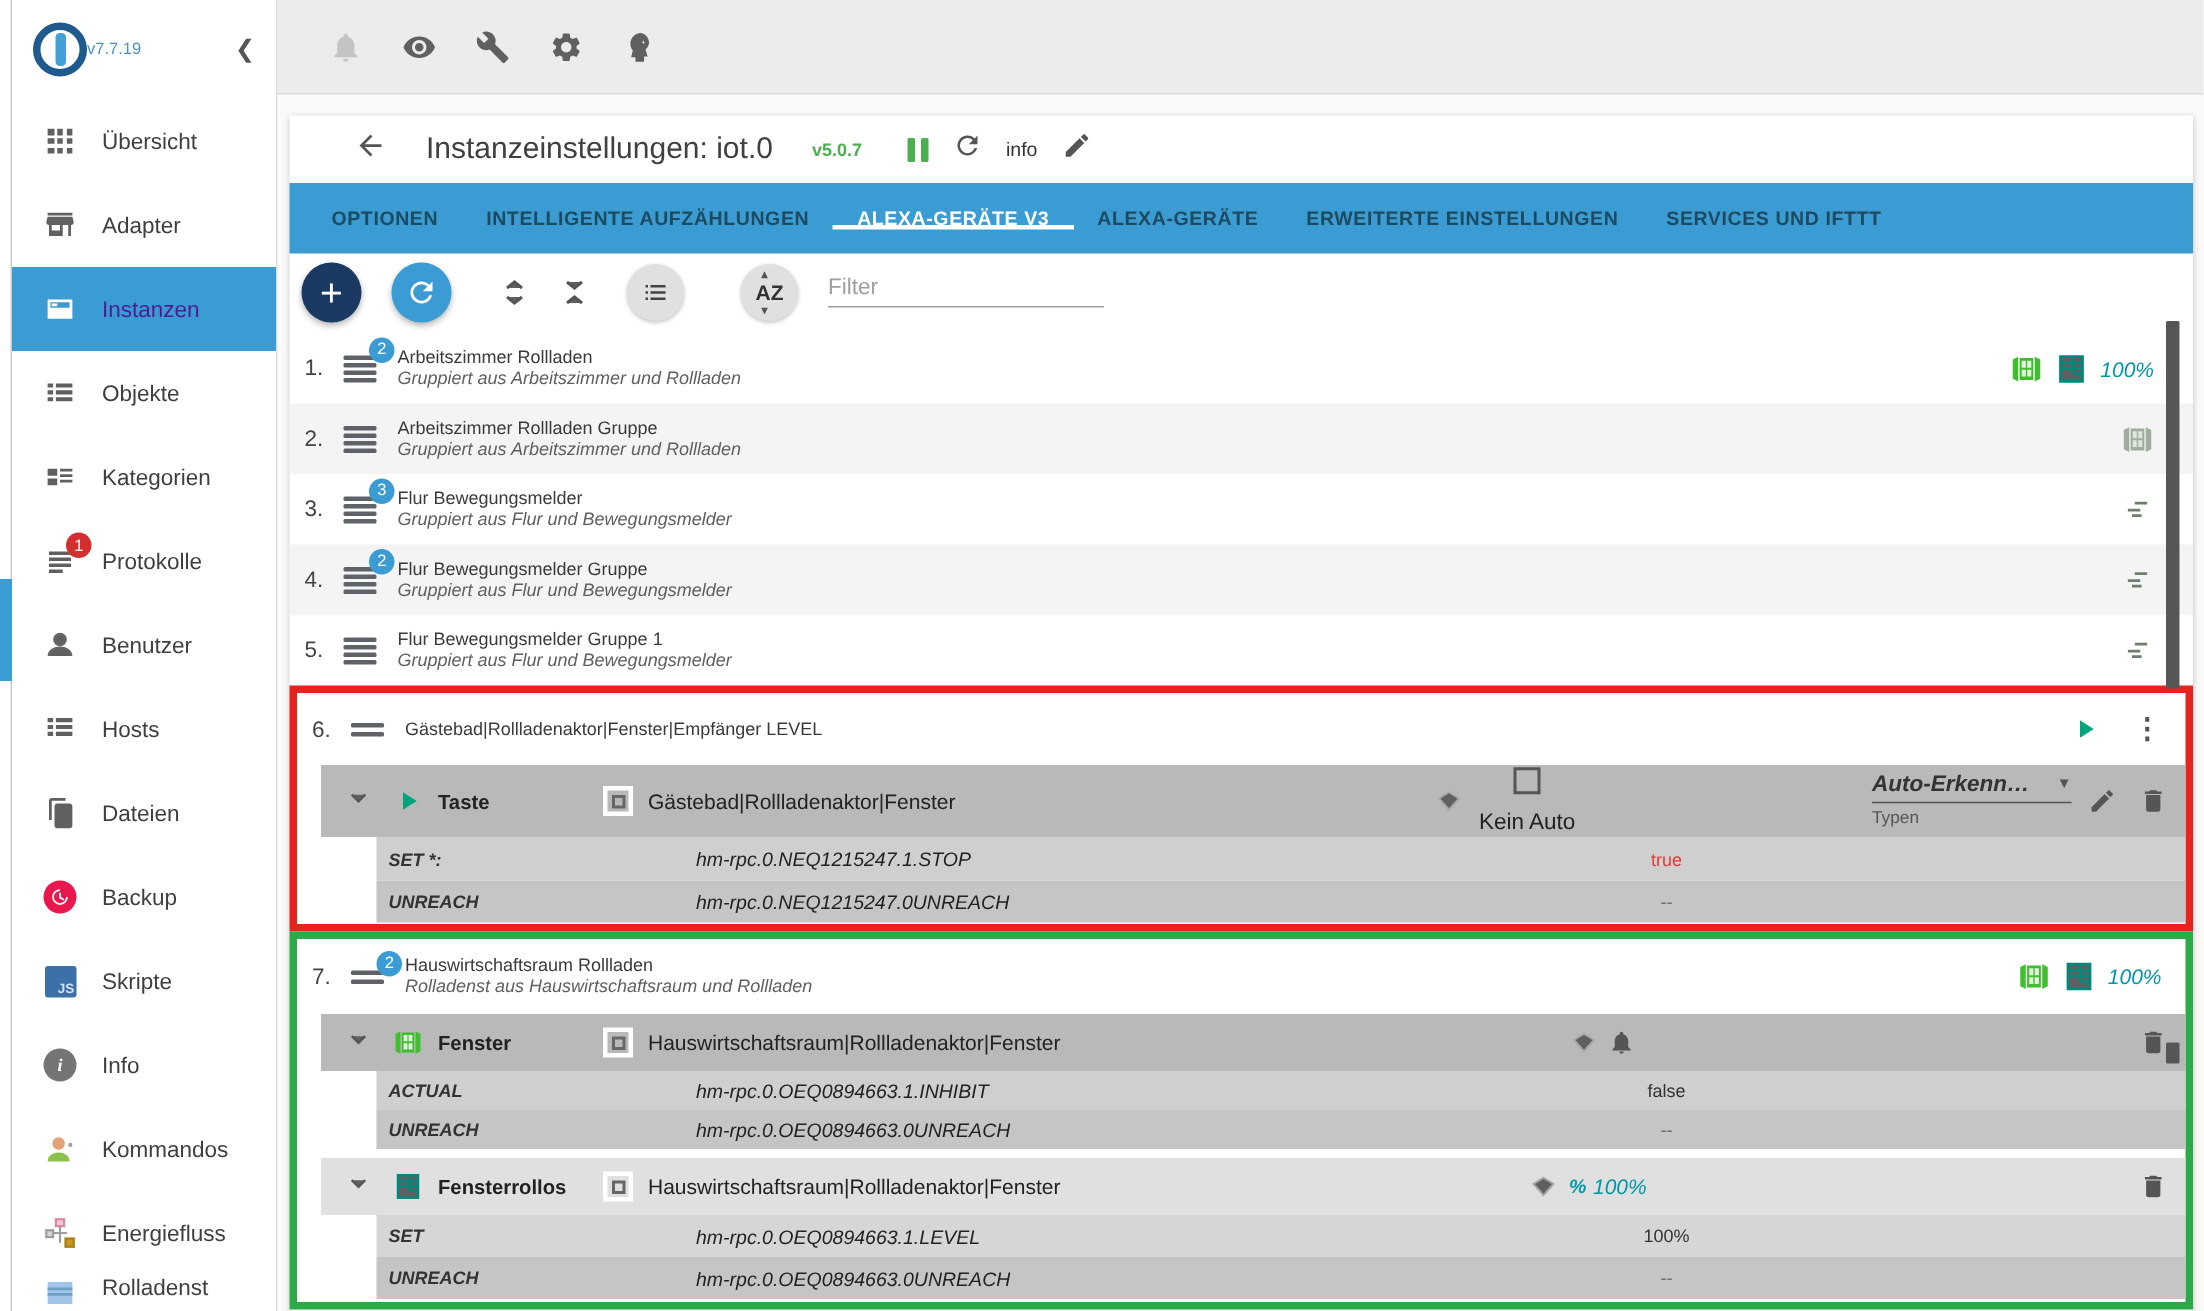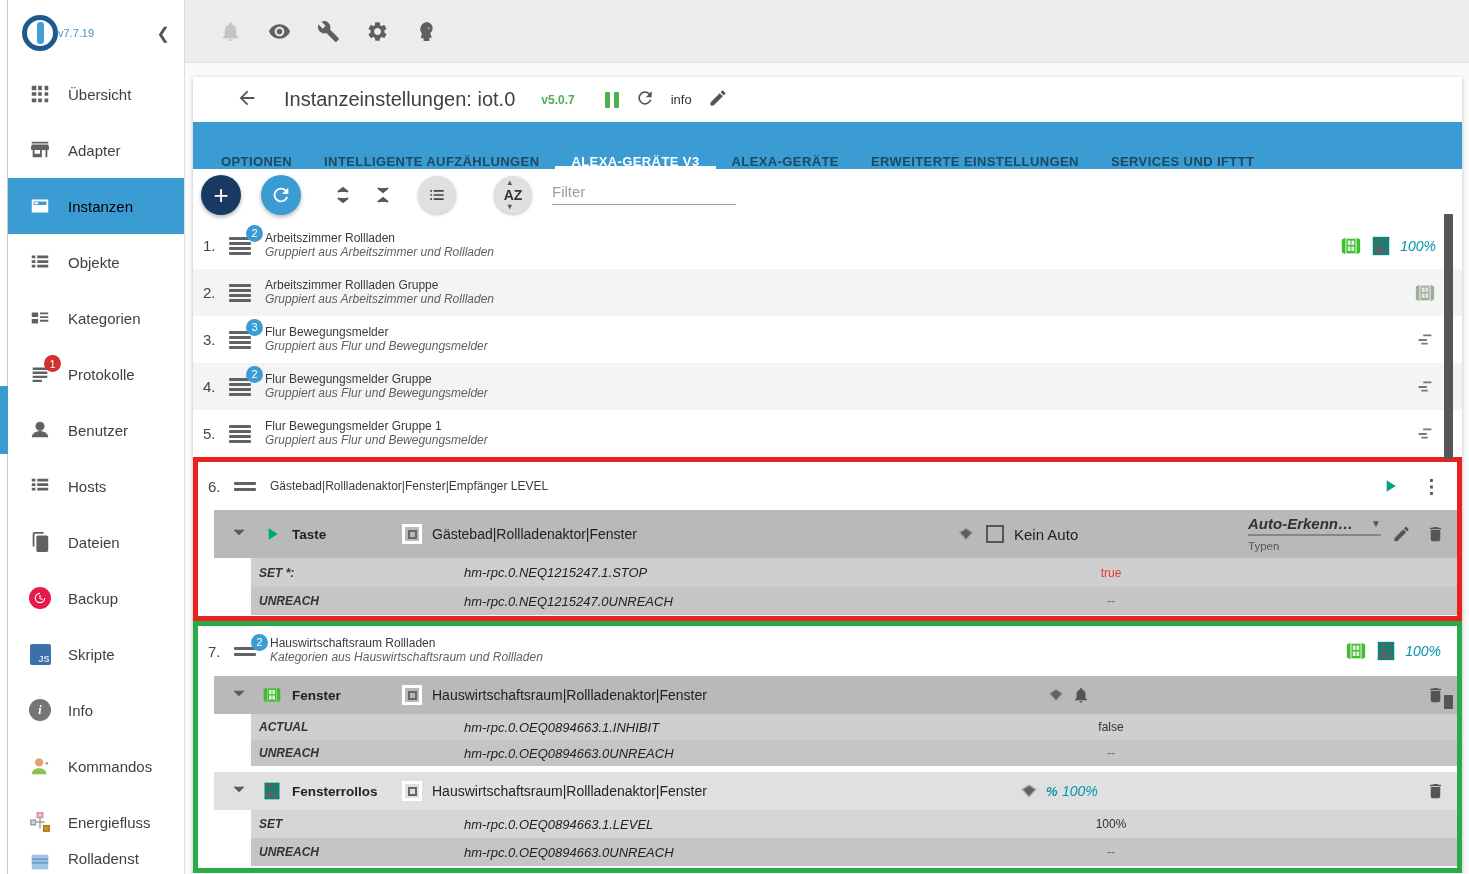--- a/index.html
+++ b/index.html
@@ -13,21 +13,21 @@
 
   
   .sidebar { position:absolute; left:8px; top:0; width:177px; height:874px;
     background:#fff; border-right:1px solid #ddd; z-index:3; }
   .logo-row { height:66px; display:flex; align-items:center; padding:0 14px; gap:0; }
   .logo-ring { width:36px; height:36px; border:5px solid #1e5a8d; border-radius:50%; position:relative; flex:0 0 auto; }
   .logo-ring::after { content:""; position:absolute; left:10px; top:2px; width:7px; height:22px; background:#42a0d6; border-radius:3px; }
   .logo-ver { font-size:11px; color:#4a90c4; }
   .collapse-ch { margin-left:auto; color:#555; font-size:16px; cursor:pointer; }
   .nav-item { height:56px; display:flex; align-items:center; gap:16px; padding:0 0 0 20px; font-size:15px; color:#3f3f3f; cursor:pointer; }
-  .nav-item.selected { background:var(--accent); color:#000000; }
+  .nav-item.selected { background:var(--accent); color:#4c1d95; }
   .nav-ic { width:24px; height:24px; position:relative; display:flex; align-items:center; justify-content:center; flex:0 0 auto; }
   .nav-ic svg { width:22px; height:22px; }
   .nbadge { position:absolute; top:-7px; right:-9px; min-width:17px; height:17px; border-radius:50%;
     background:var(--badge-red); color:#fff; font-size:11px; display:flex; align-items:center; justify-content:center; }
   .circle-ic { width:22px; height:22px; border-radius:50%; display:flex; align-items:center; justify-content:center; color:#fff; font-size:12px; font-weight:bold; }
   .js-ic { width:21px; height:21px; background:#3d6fa8; color:#cfe3f5; font-size:9px; font-weight:bold; display:flex; align-items:flex-end; justify-content:flex-end; padding:1px; border-radius:2px; }
 
   
   .topband { position:absolute; left:185px; right:0; top:0; height:63px; background:#ececec; border-bottom:1px solid #ddd; display:flex; align-items:center; gap:26px; padding-left:34px; }
   .topband svg { width:23px; height:23px; cursor:pointer; }
@@ -39,21 +39,21 @@
   .card-header { height:45px; display:flex; align-items:center; padding-left:43px; gap:16px; }
   .back-ic svg { width:22px; height:22px; cursor:pointer; }
   .ititle { font-size:20px; color:#404040; margin-left:10px; }
   .iver { font-size:12px; color:var(--green-version); margin-left:10px; font-weight:bold; }
   .pause-ic { display:flex; gap:4px; margin-left:14px; cursor:pointer; }
   .pause-ic i { width:5px; height:16px; background:var(--green-version); border-radius:1px; }
   .hdr-refresh svg, .hdr-pencil svg { width:20px; height:20px; cursor:pointer; }
   .info-lnk { font-size:13px; color:#333; cursor:pointer; }
 
   
-  .tabs { height:47px; background:var(--accent); display:flex; align-items:flex-end; padding-left:12px; }
+  .tabs { height:47px; background:var(--accent); display:flex; align-items:center; padding-left:12px; }
   .tab { display:flex; align-items:center; padding:0 16px; font-size:13px; letter-spacing:.4px; color:#1c4a61; cursor:pointer; position:relative; font-weight:bold; }
   .tab.active { color:#fff; }
   .tab.active::after { content:""; position:absolute; left:0; right:0; bottom:0; height:3px; background:#fff; }
 
   
   .toolbar { height:53px; position:relative; }
   .fab { position:absolute; width:40px; height:40px; border-radius:50%; top:6px; display:flex; align-items:center; justify-content:center; cursor:pointer; box-shadow:0 2px 4px rgba(0,0,0,.3); }
   .fab.add { left:8px; background:var(--navy); color:#fff; font-size:26px; }
   .fab.refresh { left:68px; background:var(--accent); }
   .fab.refresh svg { width:22px; height:22px; }
@@ -512,21 +512,21 @@
           <span class="devbox">
               <i></i>
             </span>
           <span class="dev-name">Gästebad|Rollladenaktor|Fenster</span>
 
           <span class="abs diamond" style="left:742px;">
               <svg viewBox="0 0 24 24" fill="none" stroke="#a8a8a8" stroke-width="1.6">
                 <path d="M12 5l8 5-8 9-8-9z"></path>
               </svg>
             </span>
-          <span class="abs noauto" style="left:772px;">
+          <span class="abs noauto" style="left:772px;flex-direction:column;">
             <span class="cb"></span>
             <span class="noauto-label">Kein Auto</span>
           </span>
           <span class="abs typesel" style="right:76px;">
             <span class="val">
                 <span>Auto-Erkenn…</span>
                 <span class="caret">▼</span>
               </span>
             <span class="cap">Typen</span>
           </span>
@@ -557,21 +557,21 @@
     <div class="annot green">
       <div class="lrow hdr-row" style="height:50px;">
         <span class="rnum">7.</span>
         <span class="licon lines2">
             <i></i>
             <i></i>
           <span class="badge">2</span>
           </span>
         <span class="rtext">
           <span class="rtitle">Hauswirtschaftsraum Rollladen</span>
-          <span class="rsub">Kategorien aus Hauswirtschaftsraum und Rollladen</span>
+          <span class="rsub">Rolladenst aus Hauswirtschaftsraum und Rollladen</span>
         </span>
         <span class="hdr-right" style="gap:8px;">
           <span class="icon20">
               <svg viewBox="0 0 24 24" fill="var(--window-green)">
                 <path fill="var(--window-green)" d="M2 5l4-2v18l-4-2zM22 5l-4-2v18l4-2z"></path>
                 <rect x="7" y="4" width="10" height="16" fill="var(--window-green)"></rect>
                 <path d="M8.5 6h3v5h-3zM12.5 6h3v5h-3zM8.5 12.5h3v5h-3zM12.5 12.5h3v5h-3z" fill="#fff" opacity=".85"></path>
               </svg>
             </span>
           <span class="icon20">

